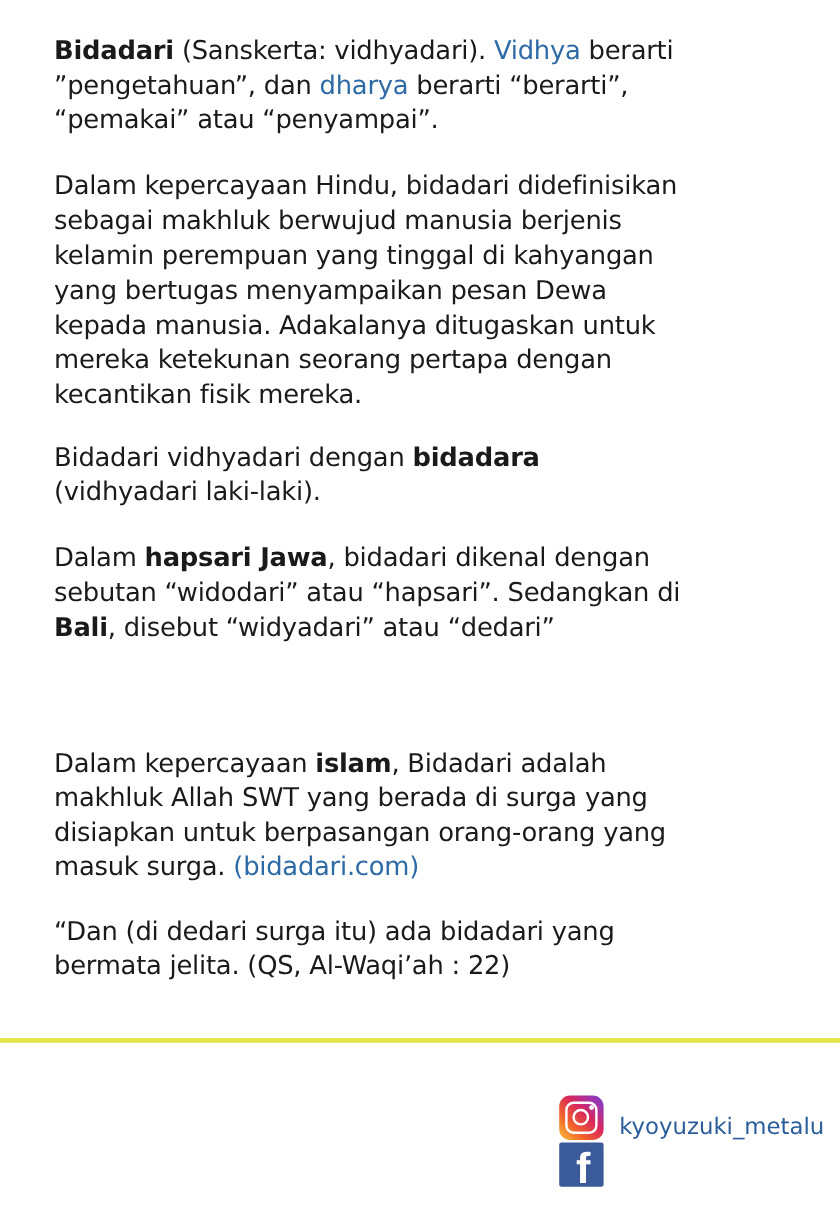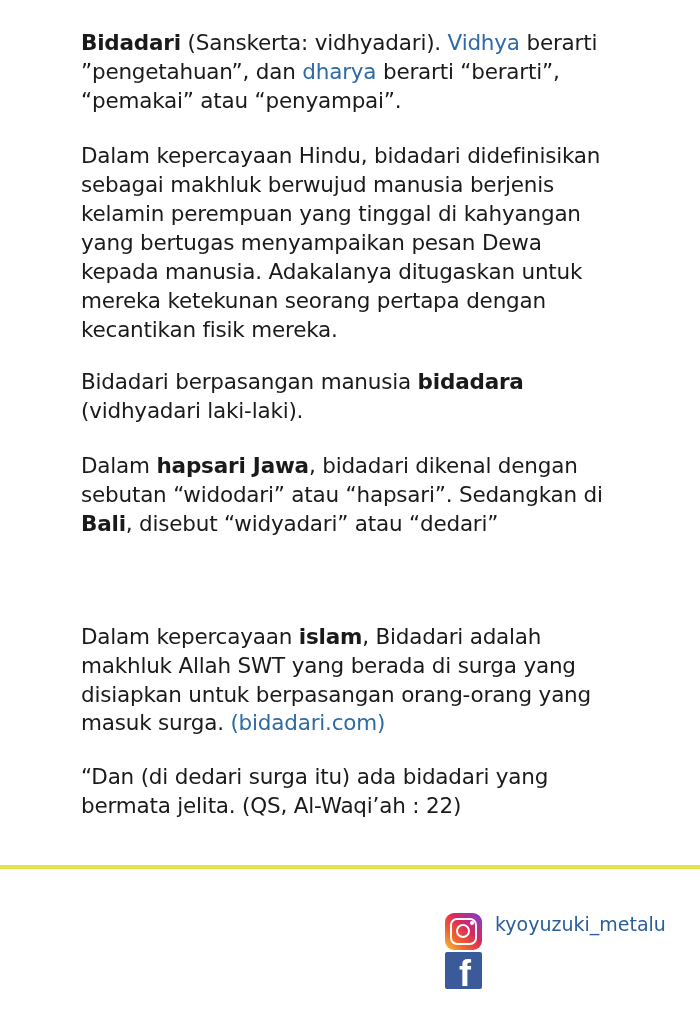--- a/index.html
+++ b/index.html
@@ -1,23 +1,23 @@
 <!DOCTYPE html>
 <html><head>
 <meta charset="utf-8">
 <style>
   html, body { margin: 0; padding: 0; background: #ffffff; }
   body { width: 700px; height: 1015px; position: relative; overflow: hidden;
          font-family: "DejaVu Sans", sans-serif; color: #1a1a1a; }
-  .line { position: absolute; left: 81px; font-size: 21.5px; line-height: 29px;
+  .line { position: absolute; left: 45px; font-size: 21.5px; line-height: 29px;
           white-space: nowrap; letter-spacing: -0.2px; }
   .b { font-weight: bold; }
   .link { color: #2e6aa6; }
   .rule { position: absolute; left: 0; top: 865px; width: 700px; height: 4px; background: #e3e34a; }
-  .social-row { position: absolute; left: 397px; display: flex; align-items: flex-start; padding-left: 48px; }
+  .social-row { position: absolute; left: 418px; display: flex; align-items: flex-end; padding-left: 48px; }
   .social-label { margin-left: 13px; font-size: 19px; color: #2a5d9a; white-space: nowrap; }
   .ig-icon { width: 37px; height: 37px; border-radius: 9px;
              background: linear-gradient(45deg, #f9c33b 0%, #f1632a 30%, #d8265f 60%, #9b37b2 85%, #6d3fc7 100%);
              position: relative; }
   .ig-icon .frame { position: absolute; left: 5px; top: 5px; width: 23px; height: 23px;
                     border: 2.5px solid #fff; border-radius: 7px; }
   .ig-icon .lens { position: absolute; left: 11px; top: 11px; width: 10px; height: 10px;
                    border: 2.5px solid #fff; border-radius: 50%; }
   .ig-icon .dot { position: absolute; left: 25px; top: 8px; width: 4px; height: 4px; background: #fff; border-radius: 50%; }
   .fb-icon { width: 37px; height: 37px; background: #3b5a9a; border-radius: 2px; position: relative; overflow: hidden; }
@@ -37,21 +37,21 @@
 
 <div class="line" style="top:141px">Dalam kepercayaan Hindu, bidadari didefinisikan</div>
 <div class="line" style="top:170px">sebagai makhluk berwujud manusia berjenis</div>
 <div class="line" style="top:199px">kelamin perempuan yang tinggal di kahyangan</div>
 <div class="line" style="top:228px">yang bertugas menyampaikan pesan Dewa</div>
 <div class="line" style="top:257px">kepada manusia. Adakalanya ditugaskan untuk</div>
 <div class="line" style="top:286px">mereka ketekunan seorang pertapa dengan</div>
 <div class="line" style="top:315px">kecantikan fisik mereka.</div>
 
 <div class="line" style="top:367px">
-  <span>Bidadari berpasangan manusia </span><span class="b">bidadara</span>
+  <span>Bidadari vidhyadari dengan </span><span class="b">bidadara</span>
 </div>
 <div class="line" style="top:396px">(vidhyadari laki-laki).</div>
 
 <div class="line" style="top:451px">
   <span>Dalam </span><span class="b">hapsari Jawa</span><span>, bidadari dikenal dengan</span>
 </div>
 <div class="line" style="top:480px">sebutan “widodari” atau “hapsari”. Sedangkan di</div>
 <div class="line" style="top:509px">
   <span class="b">Bali</span><span>, disebut “widyadari” atau “dedari”</span>
 </div>

